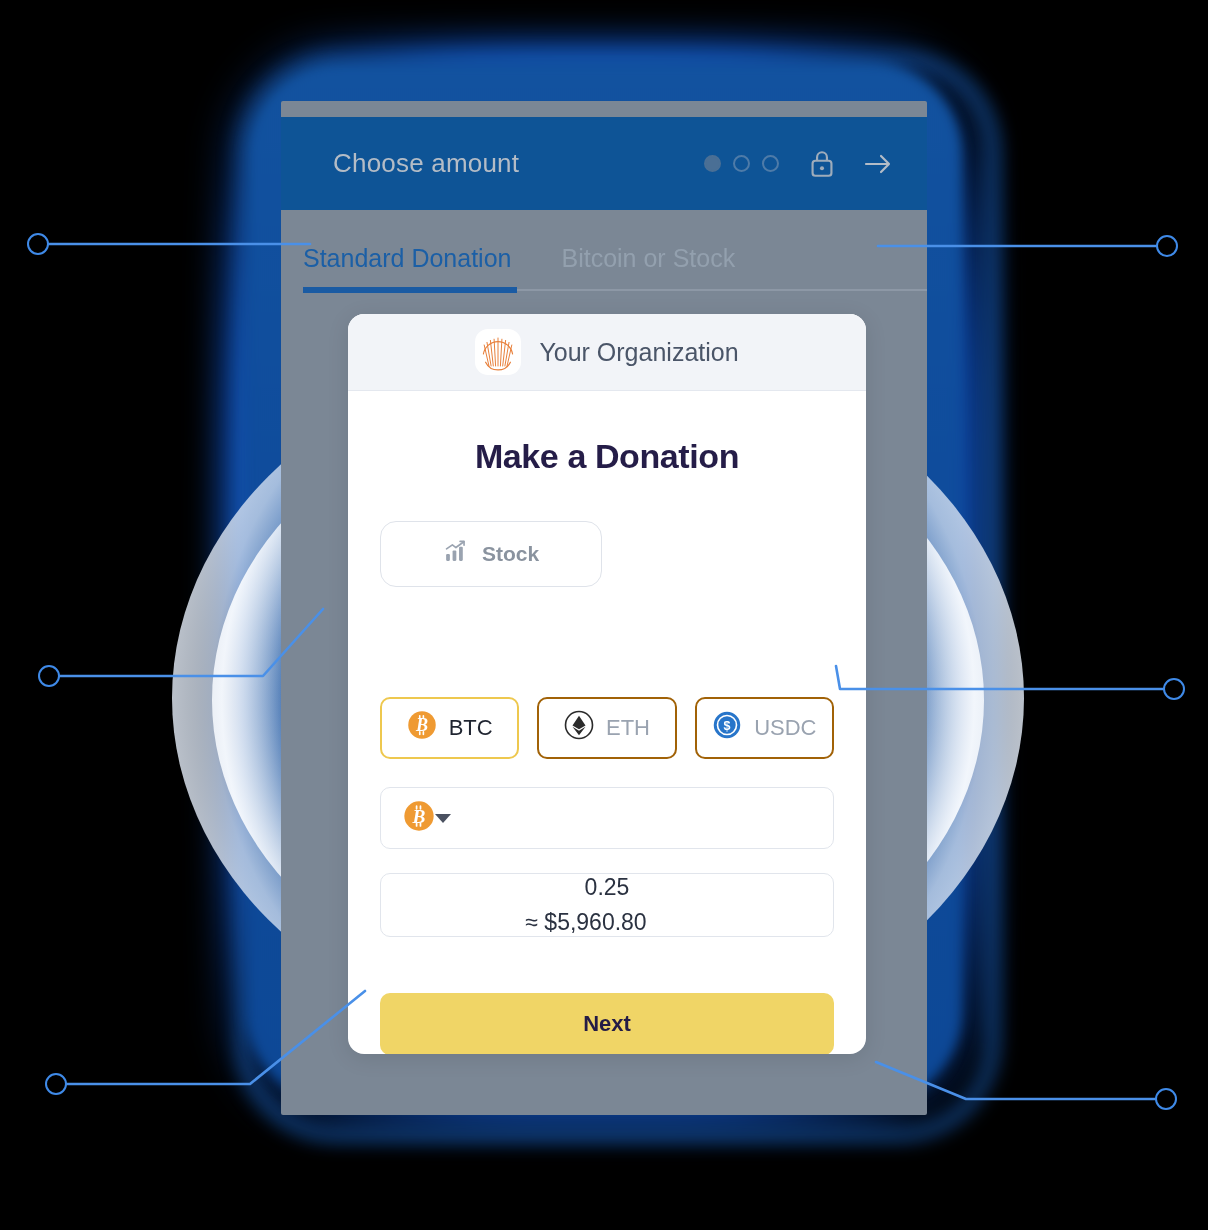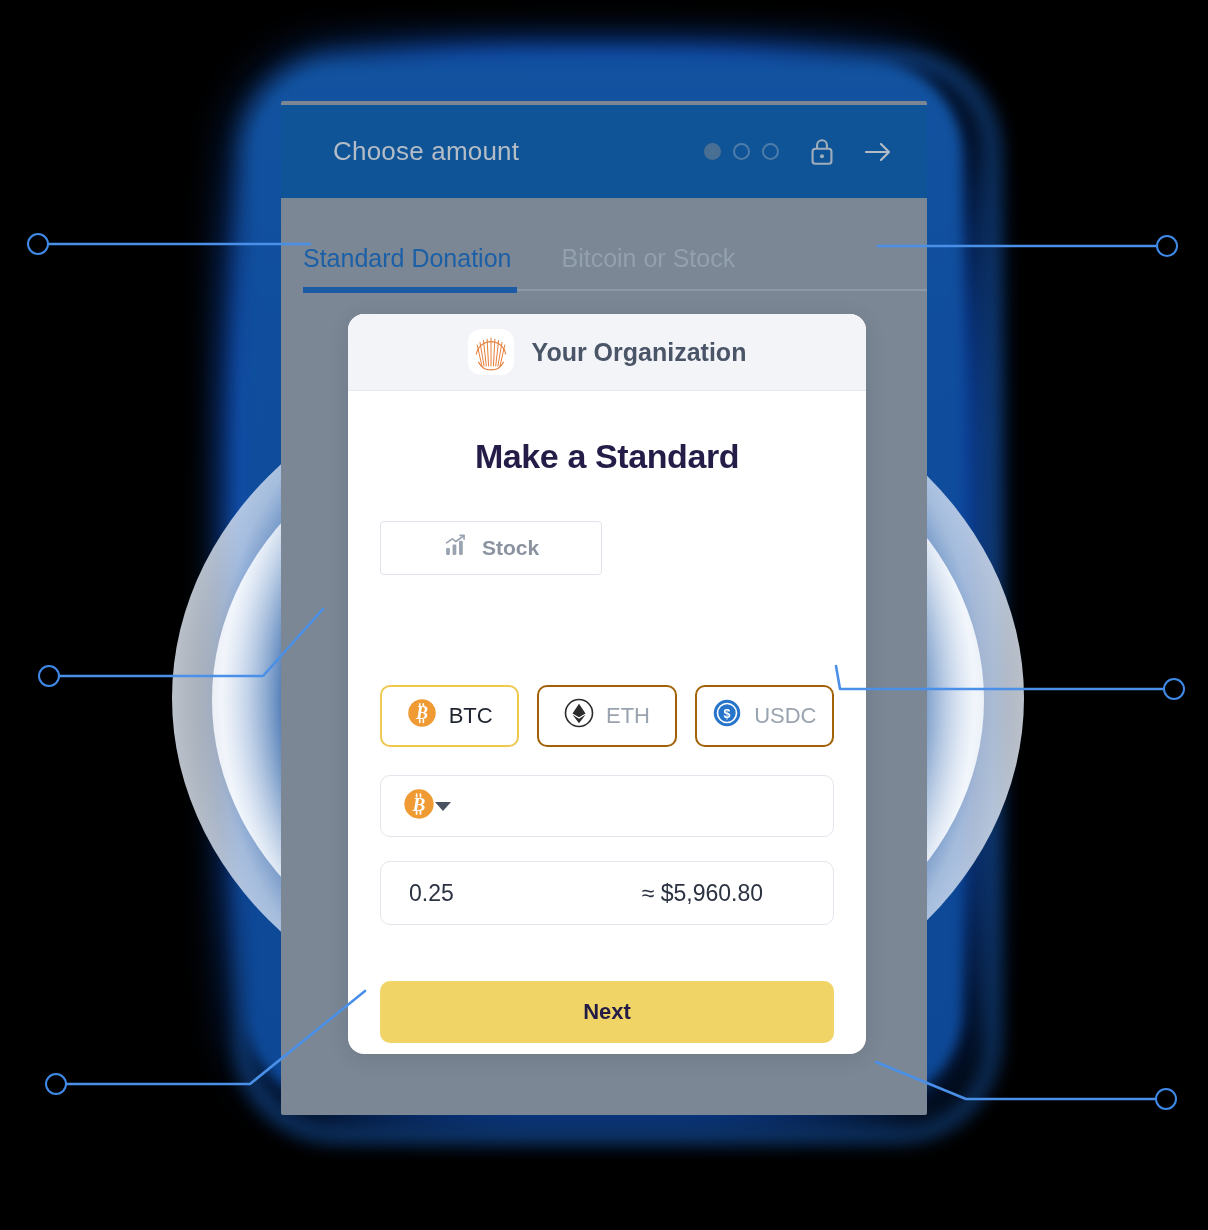--- a/index.html
+++ b/index.html
@@ -83,21 +83,21 @@
     overflow: hidden;
     border-radius: 2px;
   }
   .screen-body {
     position: absolute;
     inset: 0;
     background: #7b8795;
   }
   .app-header {
     position: absolute;
-    left: 0; top: 4px;
+    left: 0; top: 16px;
     width: 646px;
     height: 93px;
     background: #0e5496;
     display: flex;
     align-items: center;
     padding: 0 34px 0 52px;
     box-sizing: border-box;
   }
   .app-header-title {
     color: #b4bcc6;
@@ -166,21 +166,21 @@
     align-items: center;
     justify-content: center;
     gap: 18px;
   }
   .org-logo-box {
     width: 46px; height: 46px;
     background: #fff;
     border-radius: 13px;
     display: flex; align-items: center; justify-content: center;
   }
-  .org-name { font-size: 25px; color: #4a5568; font-weight: bold; }
+  .org-name { font-size: 25px; color: #4a5568; }
 
   .card-body { padding: 0 32px; }
   .card-title {
     text-align: center;
     font-size: 34px;
     font-weight: bold;
     color: #251d48;
     margin: 46px 0 0 0;
     letter-spacing: -0.4px;
   }
@@ -194,25 +194,25 @@
   }
   .type-btn.crypto {
     width: 222px; height: 54px;
     background: #f0d566;
     border-radius: 10px;
     color: #241c46;
     font-weight: bold;
     font-size: 21px;
   }
   .type-btn.stock {
-    width: 222px; height: 54px;
+    width: 222px; height: 66px;
     margin-top: 5px;
     background: #ffffff;
     border: 1px solid #dfe3ea;
-    border-radius: 4px;
+    border-radius: 16px;
     color: #8a939f;
     font-weight: bold;
     font-size: 21px;
   }
 
   .coin-row { display: flex; gap: 18px; margin-top: 110px; }
   .coin-btn {
     flex: 1;
     height: 62px;
     border-radius: 10px;
@@ -251,20 +251,21 @@
 
   .amount-field {
     margin-top: 24px;
     height: 64px;
     border: 1px solid #e1e5ec;
     border-radius: 10px;
     display: flex;
     align-items: center;
     padding: 0 28px;
     box-sizing: border-box;
+    flex-direction: column;
   }
   .amount-value { font-size: 23px; color: #2b3241; flex: 1; }
   .amount-usd { font-size: 23px; color: #2b3241; margin-right: 42px; }
 
   .next-btn {
     margin-top: 56px;
     height: 62px;
     background: #f0d566;
     border-radius: 10px;
     display: flex; align-items: center; justify-content: center;
@@ -353,21 +354,21 @@
           <path d="M5.4 22 A14.8 14.8 0 0 1 34.6 22" stroke-width="1.2"></path>
           <path d="M7.6 30.2 A13.8 13.8 0 0 0 32.4 30.2" stroke-width="1.2"></path>
         </g>
       </svg>
     </div>
     <div class="org-name">Your Organization</div>
   </div>
 
   <div class="card-body">
 
-    <div class="card-title">Make a Standard</div>
+    <div class="card-title">Make a Donation</div>
 
     <div class="type-row">
       <div class="type-btn stock">
         <span>
           <svg width="25" height="25" viewBox="0 0 24 24">
             <rect x="3" y="14.5" width="3.6" height="6.5" rx="1" fill="#9aa3b0"></rect>
             <rect x="9.2" y="11" width="3.6" height="10" rx="1" fill="#9aa3b0"></rect>
             <rect x="15.4" y="7.5" width="3.6" height="13.5" rx="1" fill="#9aa3b0"></rect>
             <path d="M3.4 9.5L9 5.6l3.4 2.6L20 2.6" stroke="#9aa3b0" stroke-width="1.6" fill="none" stroke-linecap="round" stroke-linejoin="round"></path>
             <path d="M16.4 2.3h3.8v3.6" stroke="#9aa3b0" stroke-width="1.6" fill="none" stroke-linecap="round" stroke-linejoin="round"></path>

